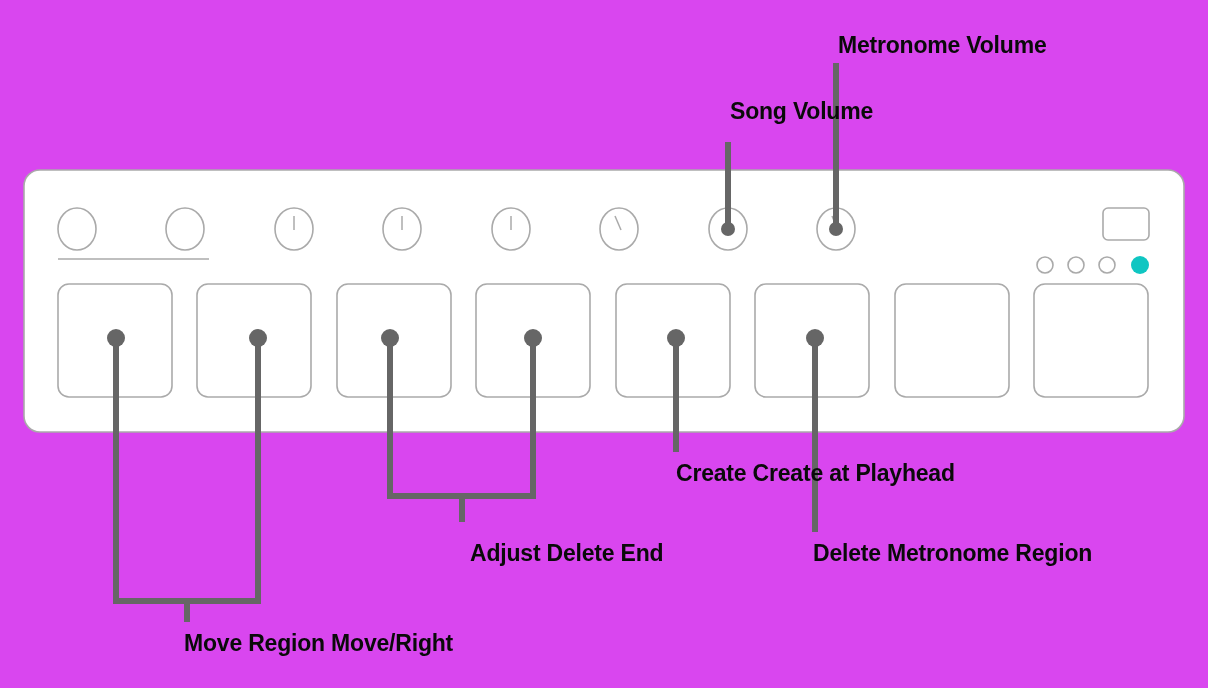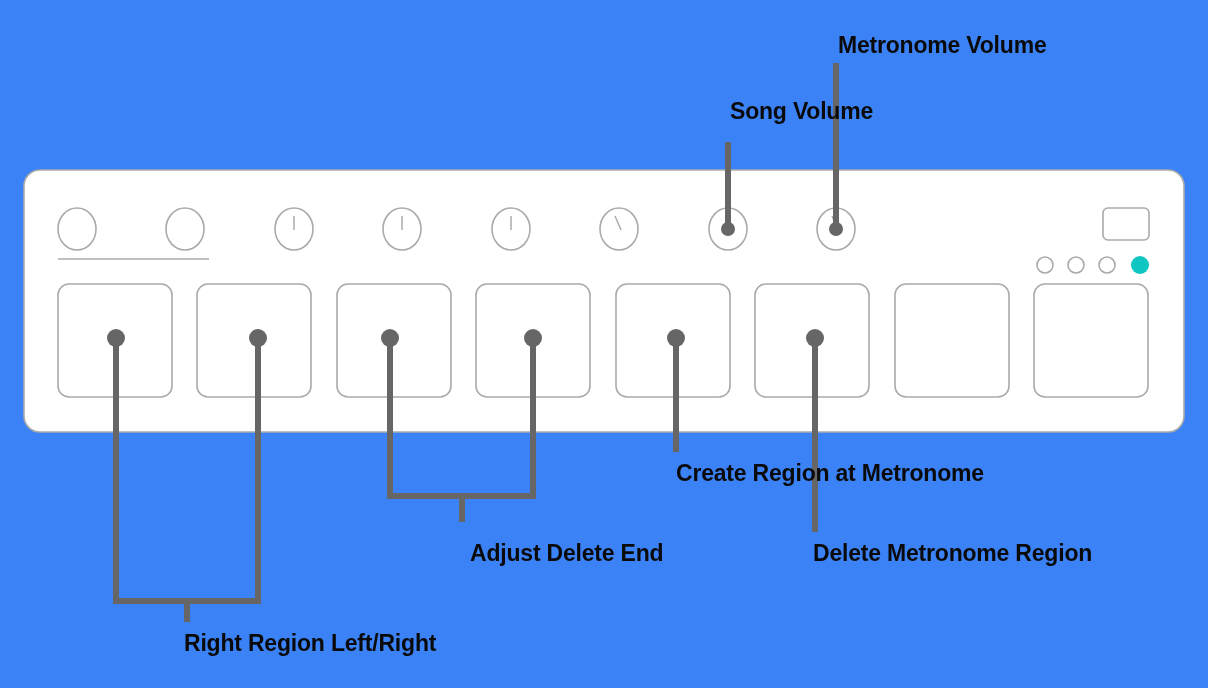--- a/index.html
+++ b/index.html
@@ -7,21 +7,21 @@
     padding: 0;
     background: #ffffff;
   }
   body {
     font-family: "Liberation Sans", sans-serif;
   }
   #stage {
     position: relative;
     width: 1208px;
     height: 688px;
-    background: #3b82f6;
+    background: #d946ef;
     overflow: hidden;
   }
   #stage svg {
     position: absolute;
     left: 0;
     top: 0;
   }
   .callout-label {
     position: absolute;
     font-family: "Liberation Sans", sans-serif;
@@ -132,21 +132,21 @@
           <circle cx="258" cy="338" r="9" fill="#666666"></circle>
         </g>
       </g>
 
   </svg>
 
   <div class="callout-label label-metronome">Metronome Volume</div>
 
   <div class="callout-label label-song">Song Volume</div>
 
-  <div class="callout-label label-create">Create Region at Metronome</div>
+  <div class="callout-label label-create">Create Create at Playhead</div>
 
   <div class="callout-label label-delete">Delete Metronome Region</div>
 
   <div class="callout-label label-adjust">Adjust Delete End</div>
 
-  <div class="callout-label label-move">Right Region Left/Right</div>
+  <div class="callout-label label-move">Move Region Move/Right</div>
 
 </div>
 
 </body></html>

